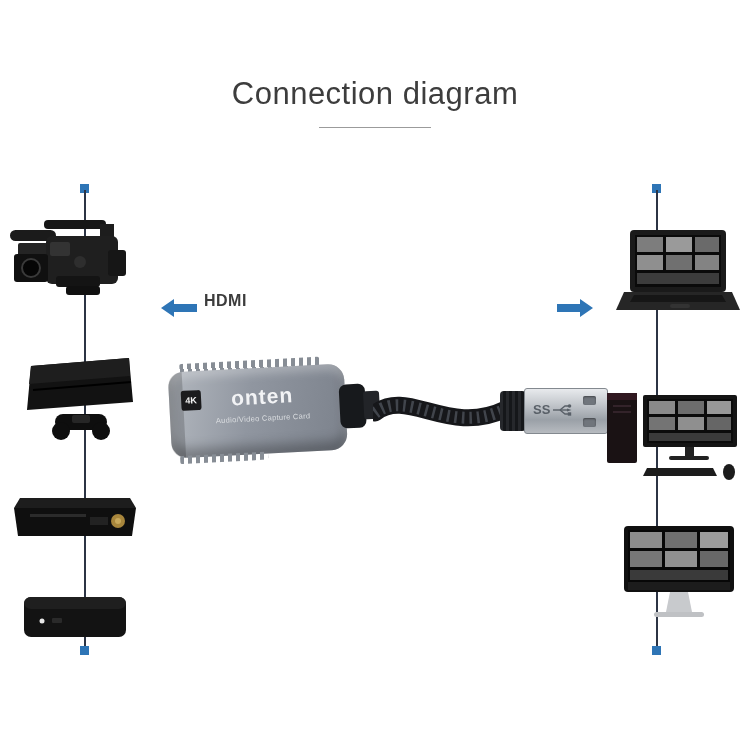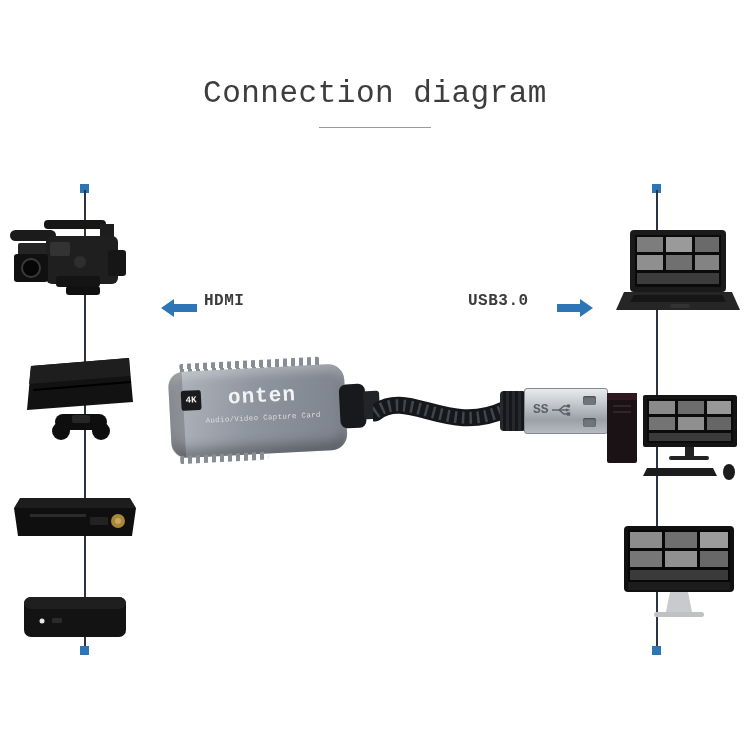--- a/index.html
+++ b/index.html
@@ -1,18 +1,18 @@
 <!DOCTYPE html>
 <html><head>
 <meta charset="utf-8">
 <style>
   html,body{margin:0;padding:0;background:#ffffff;}
   .page{
     position:relative;width:750px;height:668px;background:#ffffff;overflow:hidden;
-    font-family:Liberation Mono, monospace;
+    font-family:Liberation Sans, sans-serif;
   }
   .abs{position:absolute;}
 
   .title{
     left:0;top:76px;width:750px;text-align:center;
     font-size:31px;font-weight:500;color:#3d3d3d;letter-spacing:.5px;
   }
   .title-rule{left:319px;top:127px;width:112px;height:1px;background:#9b9b9b;}
 
   
@@ -74,21 +74,20 @@
   <div class="abs bracket-line" style="left:656px;top:190px;height:458px;"></div>
   <div class="abs bracket-sq" style="left:652px;top:646px;"></div>
 
   <div class="abs arrow" style="left:161px;top:298px;">
     <svg width="36" height="20" viewBox="0 0 36 20">
         <path d="M0,10 L13,1 L13,6 L36,6 L36,14 L13,14 L13,19 Z" fill="#2e75b6"></path>
       </svg>
   </div>
   <div class="abs io-label" style="left:204px;top:292px;">HDMI</div>
 
-  <div class="abs io-label" style="left:468px;top:292px;">USB3.0</div>
   <div class="abs arrow" style="left:557px;top:298px;">
     <svg width="36" height="20" viewBox="0 0 36 20">
         <path d="M36,10 L23,1 L23,6 L0,6 L0,14 L23,14 L23,19 Z" fill="#2e75b6"></path>
       </svg>
   </div>
 
   <div class="abs device" style="left:10px;top:210px;width:130px;height:95px;">
     <svg viewBox="0 0 130 95">
       <rect x="0" y="20" width="46" height="11" rx="5.5" fill="#1b1b1b"></rect>
       <rect x="34" y="10" width="62" height="9" rx="4" fill="#161616"></rect>

